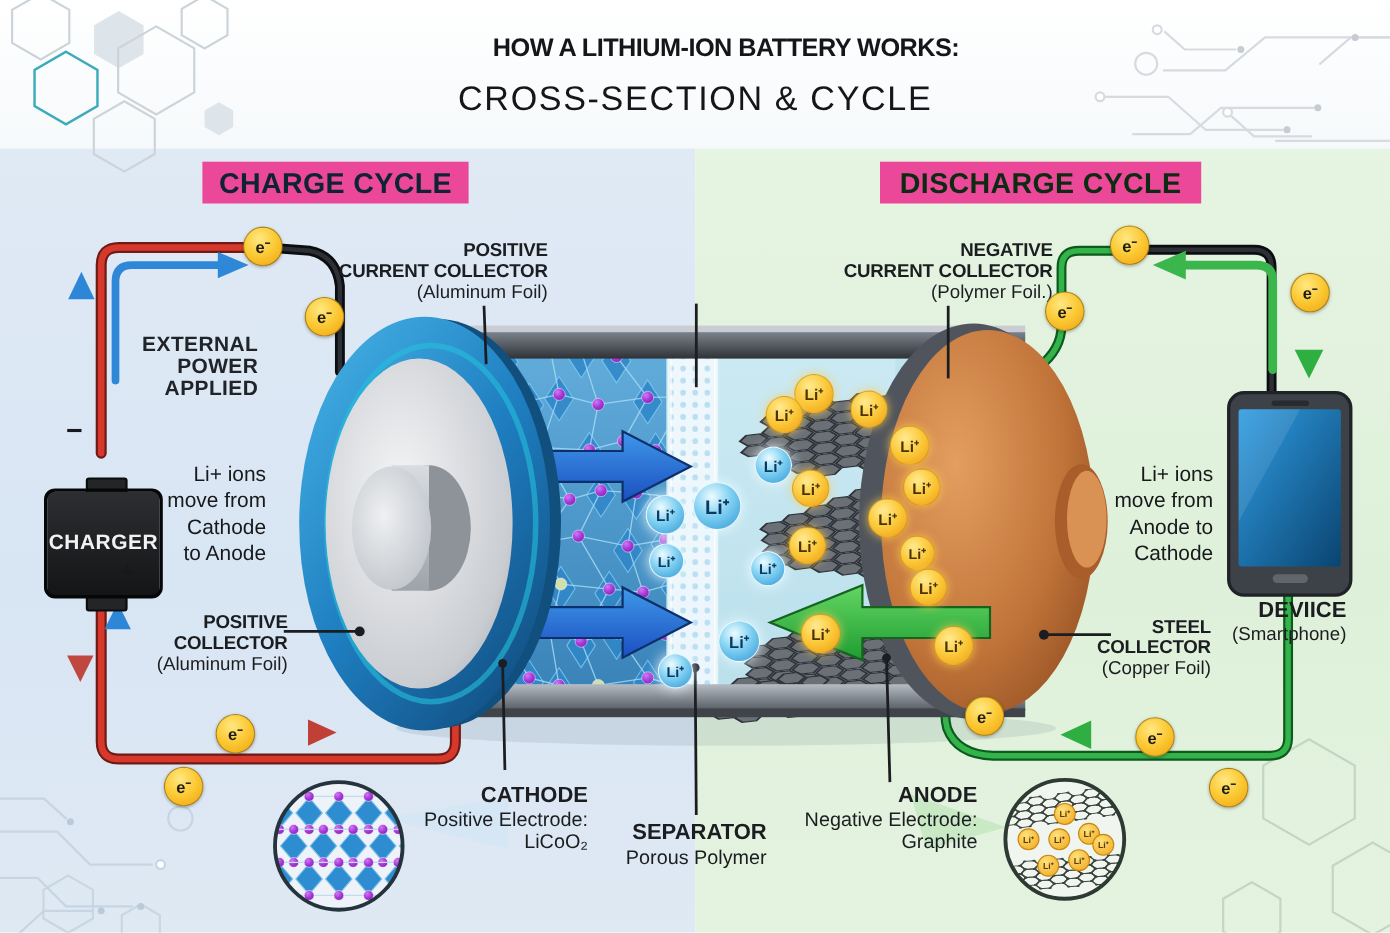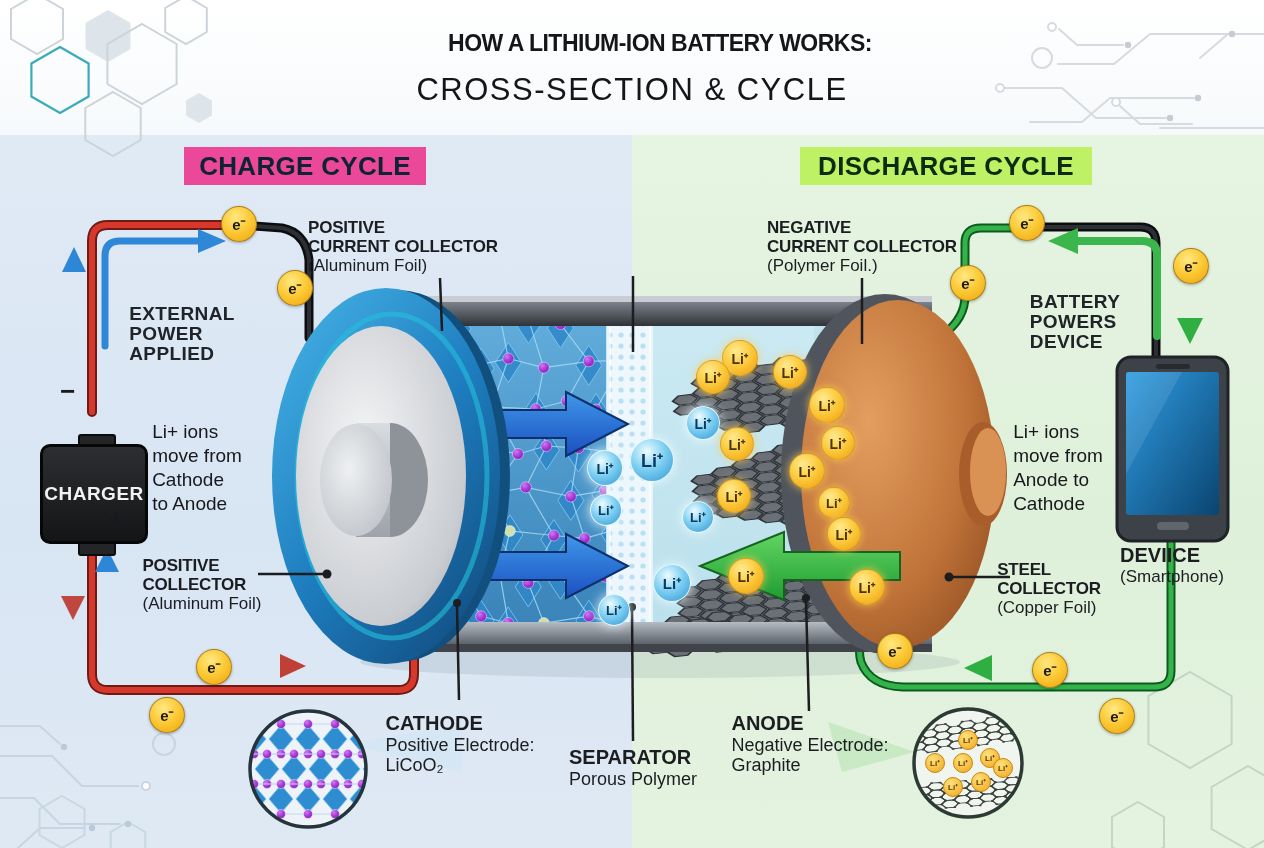--- a/index.html
+++ b/index.html
@@ -2,29 +2,29 @@
 <html><head>
 <meta charset="utf-8">
 <style>
   html,body{margin:0;padding:0;background:#fff;}
   #stage{position:relative;width:1264px;height:848px;overflow:hidden;font-family:"Liberation Sans",sans-serif;}
   .bg-header{position:absolute;left:0;top:0;width:1264px;height:135px;background:linear-gradient(180deg,#ffffff 0%,#f6f9fb 100%);}
   .bg-left{position:absolute;left:0;top:135px;width:632px;height:713px;background:linear-gradient(180deg,#e0eaf5 0%,#d8e5f3 55%,#dfe9f4 100%);}
   .bg-right{position:absolute;left:632px;top:135px;width:632px;height:713px;background:linear-gradient(180deg,#e6f4e2 0%,#def0da 55%,#e4f3e0 100%);}
   svg#diagram{position:absolute;left:0;top:0;z-index:2;}
   .layer{position:absolute;left:0;top:0;width:100%;height:100%;z-index:3;pointer-events:none;}
-  .lbl{position:absolute;transform:translateX(-50%);text-align:left;color:#1b1d20;white-space:nowrap;}
+  .lbl{position:absolute;transform:translateX(-50%);text-align:right;color:#1b1d20;white-space:nowrap;}
   .b{font-weight:700;font-size:17px;line-height:19px;letter-spacing:-0.2px;}
   .r{font-weight:400;font-size:17px;line-height:20px;}
   .big-b{font-weight:700;font-size:20px;line-height:23px;}
   .note{font-weight:400;font-size:19px;line-height:24px;color:#17191c;}
   .cap{font-weight:700;font-size:19px;line-height:20px;letter-spacing:0.4px;color:#202328;}
   .cycle{position:absolute;height:38px;display:flex;align-items:center;justify-content:center;font-weight:700;font-size:26px;letter-spacing:0.3px;z-index:3;}
   .cycle.charge{left:184px;top:147px;width:242px;background:#ec4899;color:#0e2334;}
-  .cycle.discharge{left:800px;top:147px;width:292px;background:#bef264;color:#0d2b13;}
+  .cycle.discharge{left:800px;top:147px;width:292px;background:#ec4899;color:#0d2b13;}
   .title{position:absolute;left:0;width:1264px;text-align:center;color:#141619;z-index:3;}
   .t1{top:30px;font-size:23px;font-weight:700;letter-spacing:-0.5px;padding-left:28px;}
   .t2{top:72px;font-size:31px;font-weight:400;letter-spacing:1.5px;text-align:center;}
   .charger{position:absolute;left:40px;top:408px;width:108px;height:100px;z-index:3;margin-top:36px;}
   .charger .tab{position:absolute;left:38px;width:34px;height:14px;background:#232527;border:2px solid #0b0c0d;border-radius:3px;}
   .charger .tab.t{top:-10px;} .charger .tab.bm{bottom:-12px;}
   .charger .box{position:absolute;inset:0;background:linear-gradient(180deg,#2c2e31 0%,#141517 100%);border:3px solid #060707;border-radius:10px;display:flex;align-items:center;justify-content:center;}
   .charger .box span{color:#f2f2f2;font-weight:700;font-size:19px;letter-spacing:0.5px;}
   .sign{position:absolute;font-size:26px;font-weight:700;color:#17191c;z-index:3;}
   .ion,.electron{position:absolute;border-radius:50%;display:flex;align-items:center;justify-content:center;font-weight:700;z-index:4;}
@@ -1195,25 +1195,20 @@
     <div class="lbl" style="left:862px;top:218px;">
       <div class="b">NEGATIVE</div>
       <div class="b">CURRENT COLLECTOR</div>
       <div class="r">(Polymer Foil.)</div>
     </div>
     <div class="lbl" style="left:182px;top:304px;">
       <div class="cap">EXTERNAL</div>
       <div class="cap">POWER</div>
       <div class="cap">APPLIED</div>
     </div>
-    <div class="lbl" style="left:1075px;top:292px;">
-      <div class="cap">BATTERY</div>
-      <div class="cap">POWERS</div>
-      <div class="cap">DEVICE</div>
-    </div>
     <div class="lbl" style="left:197px;top:420px;">
       <div class="note">Li+ ions</div>
       <div class="note">move from</div>
       <div class="note">Cathode</div>
       <div class="note">to Anode</div>
     </div>
     <div class="lbl" style="left:1058px;top:420px;">
       <div class="note">Li+ ions</div>
       <div class="note">move from</div>
       <div class="note">Anode to</div>

